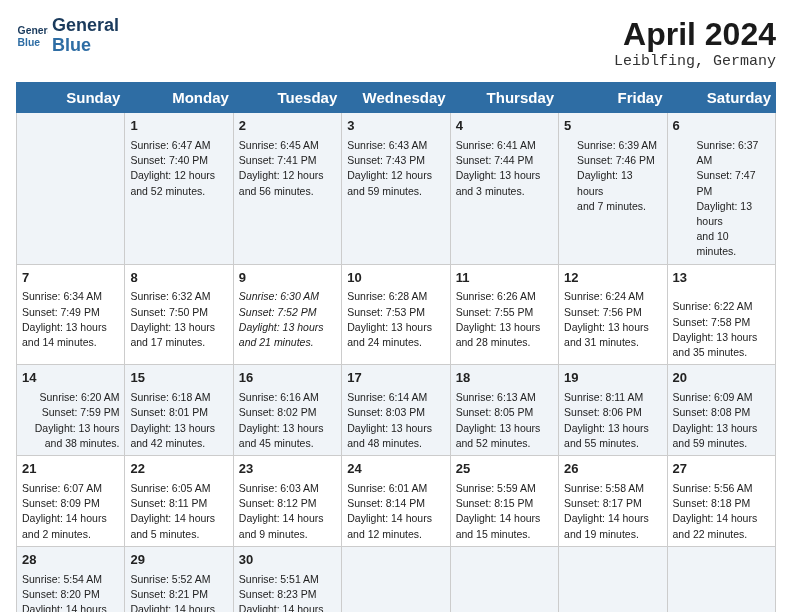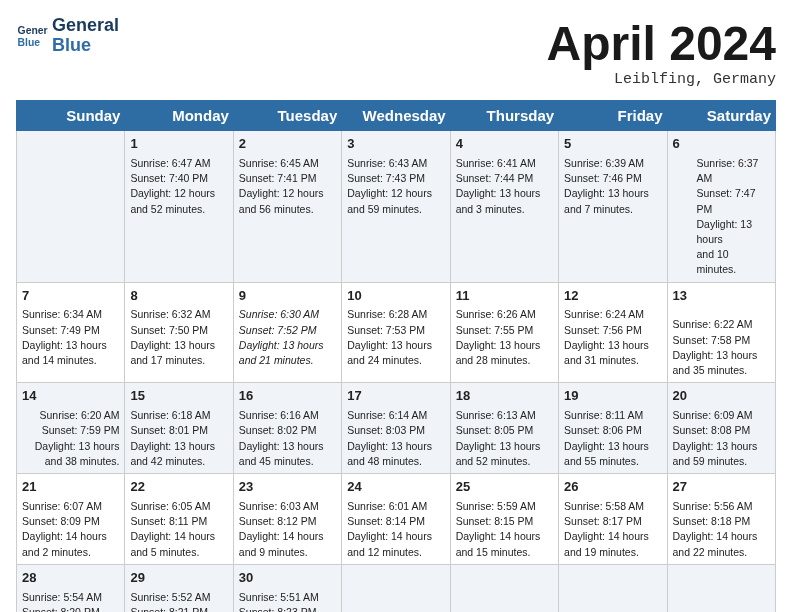--- a/index.html
+++ b/index.html
@@ -31,21 +31,21 @@
       color: #1a3a5c;
     }
     .logo-icon {
       width: 32px;
       height: 32px;
     }
     .title-block {
       text-align: right;
     }
     .month-title {
-      font-size: 48px;
+      font-size: 32px;
       font-weight: bold;
       color: #1a1a1a;
     }
     .location {
       font-size: 15px;
       color: #333;
       font-family: Liberation Mono, monospace;
     }
     table {
       width: 100%;
@@ -148,21 +148,21 @@
         </td>
         <td>
           <span class="day-num">4</span>
           <div class="cell-info" style="white-space: pre-line;">Sunrise: 6:41 AM
 Sunset: 7:44 PM
 Daylight: 13 hours
 and 3 minutes.</div>
         </td>
         <td>
           <span class="day-num">5</span>
-          <div class="cell-info" style="white-space: pre-line;">Sunrise: 6:39 AM
+          <div class="cell-info" style="white-space: pre-line; margin-left: 13px;">Sunrise: 6:39 AM
 Sunset: 7:46 PM
 Daylight: 13 hours
 and 7 minutes.</div>
         </td>
         <td>
           <span class="day-num">6</span>
           <div class="cell-info" style="white-space: pre-line; margin-left: 24px;">Sunrise: 6:37 AM
 Sunset: 7:47 PM
 Daylight: 13 hours
 and 10 minutes.</div>

